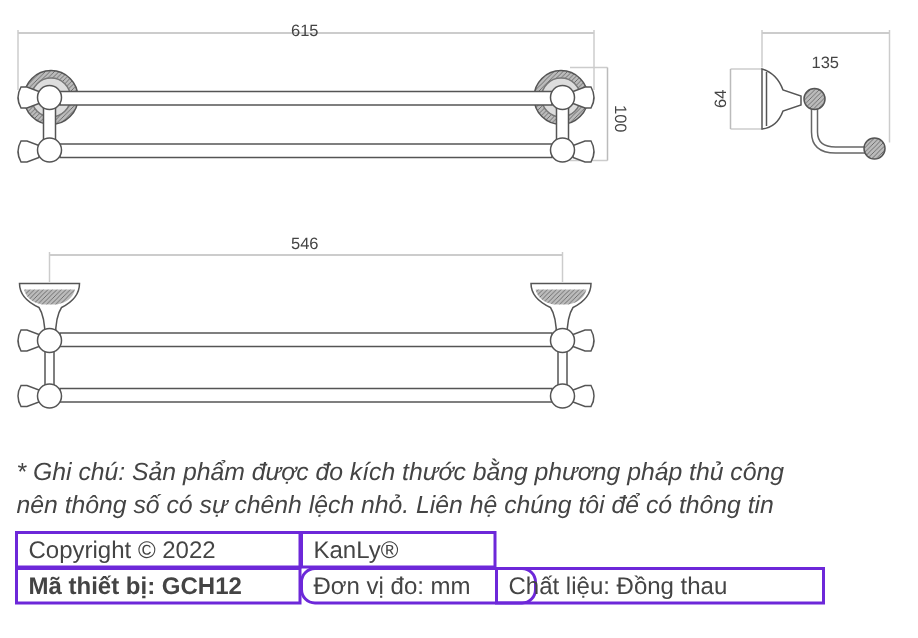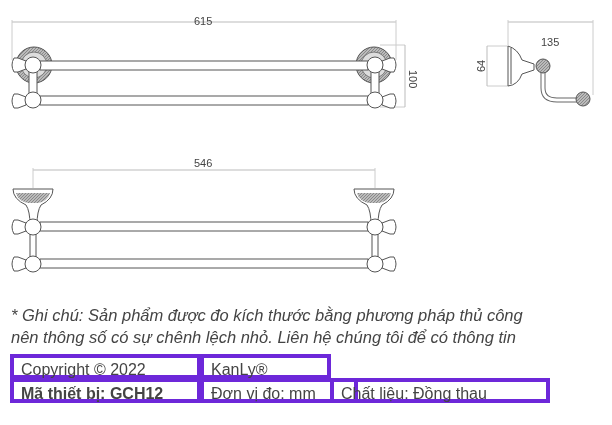--- a/index.html
+++ b/index.html
@@ -5,21 +5,21 @@
   html, body { margin:0; padding:0; background:#ffffff; }
   body { width:612px; height:425px; position:relative; overflow:hidden;
          font-family:"Liberation Sans", sans-serif; color:#333; }
   .abs { position:absolute; }
   .dim { font-size:11px; color:#444; font-family:"Liberation Sans", sans-serif; }
   svg { position:absolute; left:0; top:0; }
   .note { position:absolute; left:11px; top:304px; width:560px;
           font-size:16.5px; font-style:italic; line-height:22px; color:#444; }
   .tbl { position:absolute; left:10px; top:354px; }
   .cell { position:absolute; box-sizing:border-box; font-size:16px; color:#444;
-          padding-left:7px; line-height:24px; height:25px; border:4px solid #6d28d9; }
+          padding-left:7px; line-height:24px; height:25px; border:2px solid #6d28d9; }
   .bold { font-weight:bold; }
 </style>
 </head>
 <body>
 
 <svg width="612" height="300" viewBox="0 0 612 300">
   <defs>
     <pattern id="hatch" width="3" height="3" patternUnits="userSpaceOnUse">
       <rect width="3" height="3" fill="#bbb"></rect>
       <path d="M0,3 L3,0" stroke="#666" stroke-width="0.6"></path>
@@ -118,15 +118,15 @@
 
 <div class="note">
   <div>* Ghi chú: Sản phẩm được đo kích thước bằng phương pháp thủ công</div>
   <div>nên thông số có sự chênh lệch nhỏ. Liên hệ chúng tôi để có thông tin</div>
 </div>
 
 <div class="tbl">
   <div class="cell" style="left:0; top:0; width:191px;">Copyright © 2022</div>
   <div class="cell" style="left:190px; top:0; width:131px;">KanLy®</div>
   <div class="cell bold" style="left:0; top:24px; width:191px;">Mã thiết bị: GCH12</div>
-  <div class="cell" style="left:190px; top:24px; width:158px;">Đơn vị đo: mm</div>
+  <div class="cell" style="left:190px; top:24px; width:158px;border-radius:10px;">Đơn vị đo: mm</div>
   <div class="cell" style="left:320px; top:24px; width:220px;">Chất liệu: Đồng thau</div>
 </div>
 
 </body></html>

